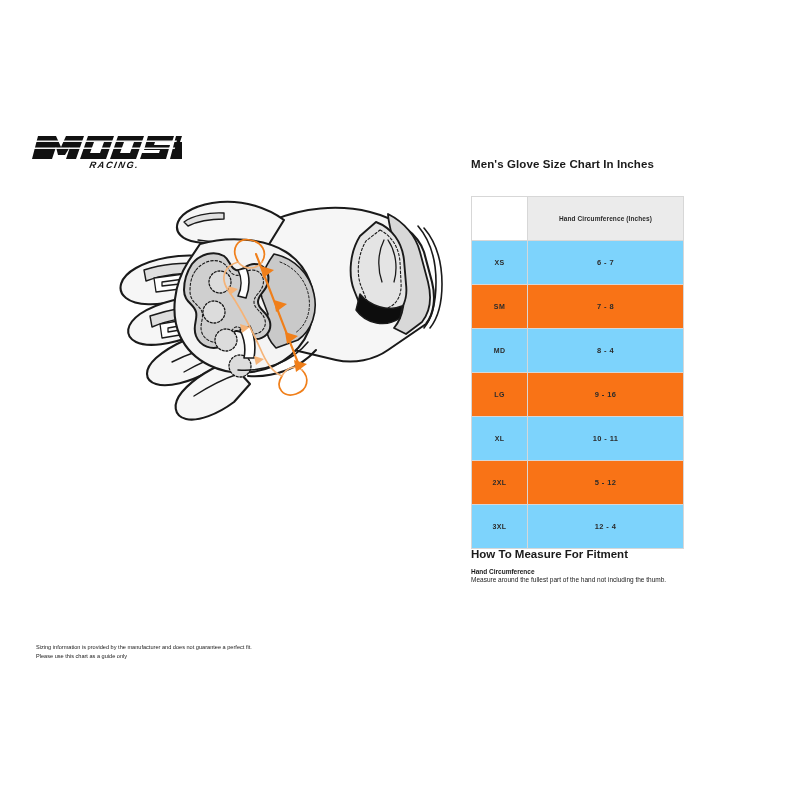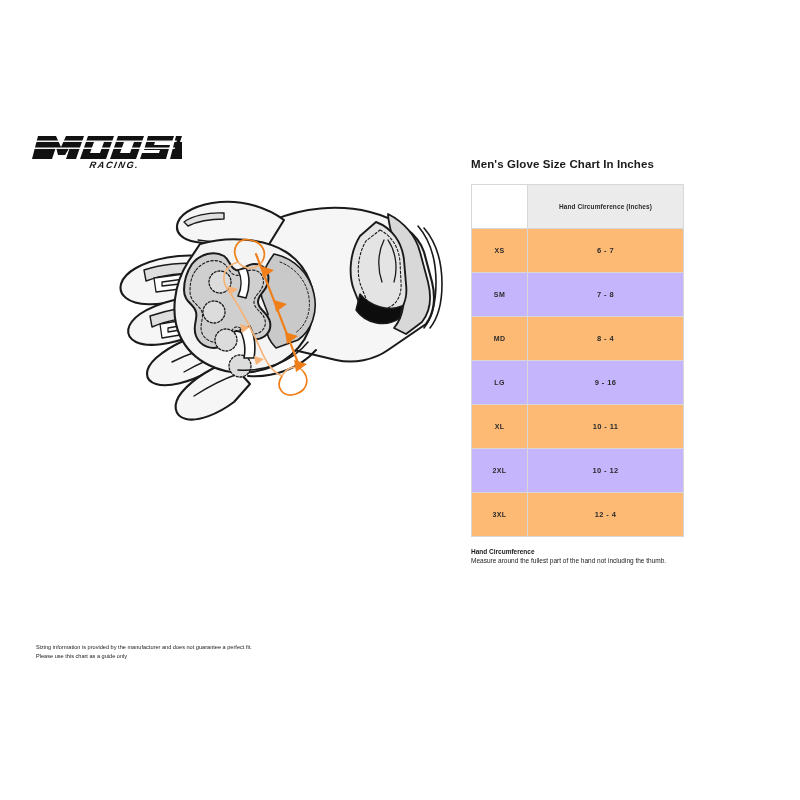--- a/index.html
+++ b/index.html
@@ -40,21 +40,21 @@
     left: 471px;
     top: 158px;
     width: 215px;
   }
 
   #chart-title {
     font-size: 11.5px;
     font-weight: bold;
     letter-spacing: 0.1px;
     color: #1a1a1a;
-    margin: 0 0 13px 0;
+    margin: 0 0 25px 0;
     line-height: 1.1;
   }
 
   table#size-table {
     border-collapse: collapse;
     width: 212px;
     table-layout: fixed;
   }
   table#size-table td, table#size-table th {
     border: 1px solid #d7d7d7;
@@ -81,22 +81,22 @@
     height: 38px;
   }
   td.size-cell {
     font-size: 7px;
     letter-spacing: 0.4px;
   }
   td.value-cell {
     font-size: 7.5px;
     letter-spacing: 0.4px;
   }
-  tr.shade td { background: #fdba74; }
-  tr.plain td { background: #c4b5fd; }
+  tr.shade td { background: #7dd3fc; }
+  tr.plain td { background: #f97316; }
 
   
   #measure-section {
     position: absolute;
     left: 471px;
     top: 548px;
     width: 215px;
   }
   #measure-heading {
     font-size: 11.5px;
@@ -334,31 +334,32 @@
       <tr class="plain">
         <td class="size-cell">LG</td>
         <td class="value-cell">9 - 16</td>
       </tr>
       <tr class="shade">
         <td class="size-cell">XL</td>
         <td class="value-cell">10 - 11</td>
       </tr>
       <tr class="plain">
         <td class="size-cell">2XL</td>
-        <td class="value-cell">10 - 12</td>
+        <td class="value-cell">5 - 12</td>
       </tr>
       <tr class="shade">
         <td class="size-cell">3XL</td>
         <td class="value-cell">12 - 4</td>
       </tr>
     </tbody>
   </table>
 </div>
 
 <div id="measure-section">
+  <h2 id="measure-heading">How To Measure For Fitment</h2>
   <p class="measure-label">Hand Circumference</p>
   <p class="measure-text">Measure around the fullest part of the hand not including the thumb.</p>
 </div>
 
 <div id="disclaimer">
   <p>Sizing information is provided by the manufacturer and does not guarantee a perfect fit.</p>
   <p>Please use this chart as a guide only</p>
 </div>
 
 </body></html>

